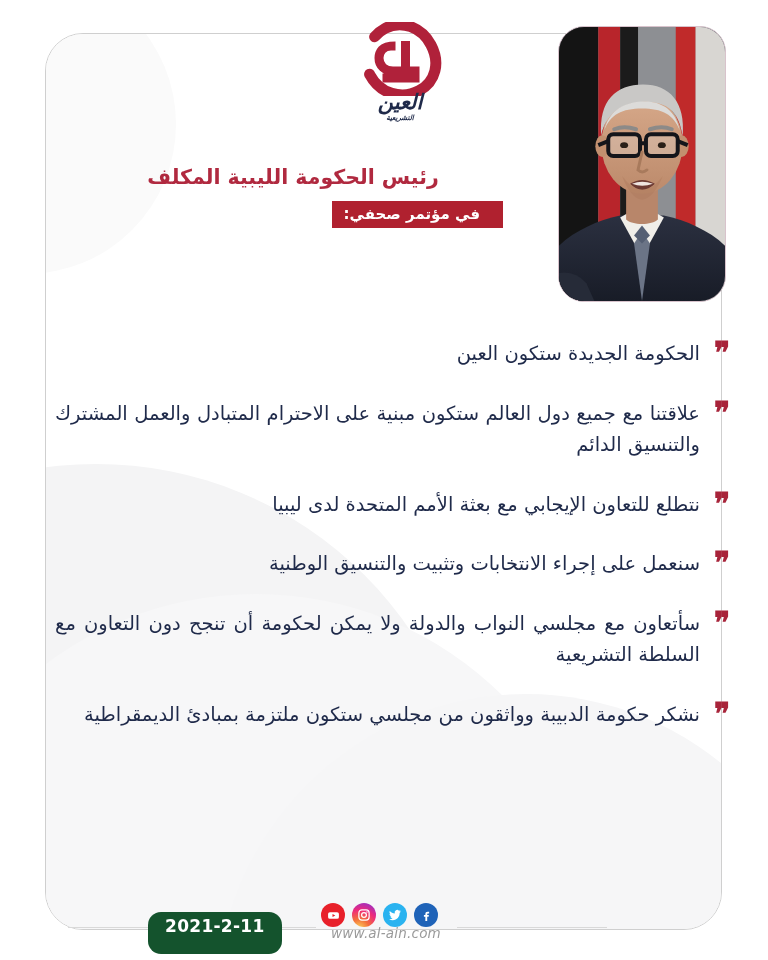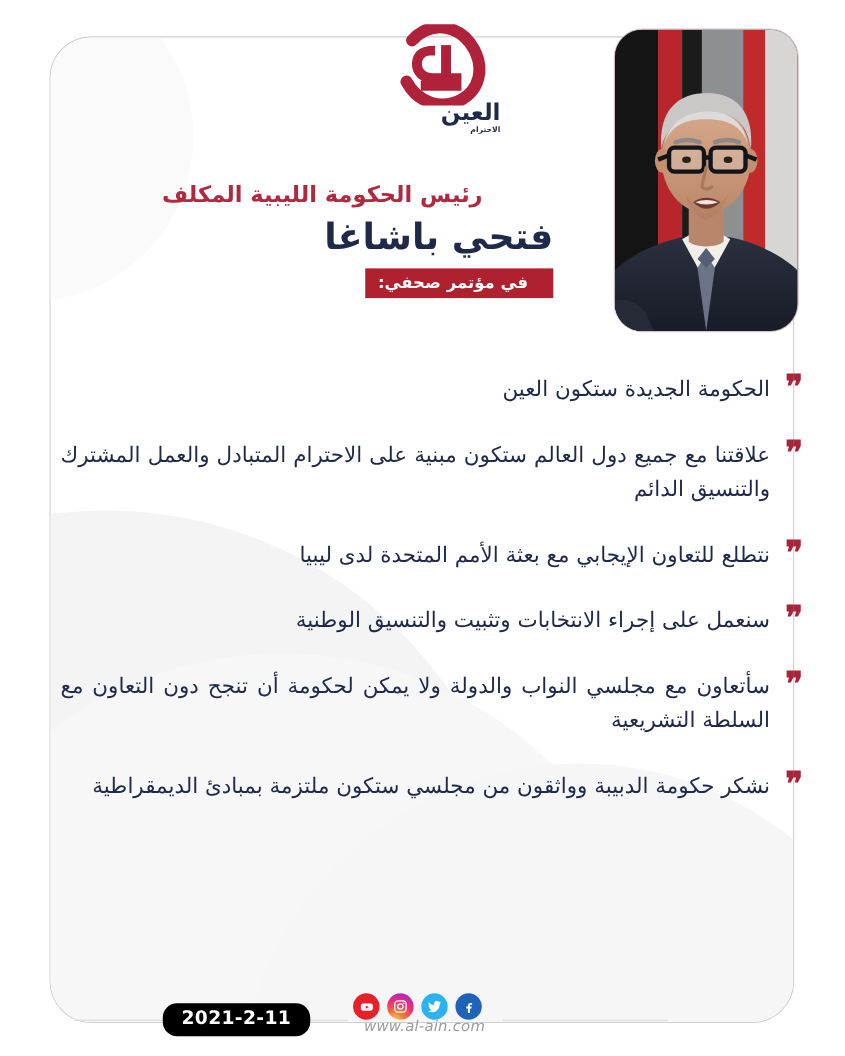--- a/index.html
+++ b/index.html
@@ -26,22 +26,23 @@
   #swirl-a { width:760px; height:760px; left:-330px; top:430px; }
   #swirl-b { width:700px; height:700px; left:-140px; top:560px; background:#f7f7f8; }
   #swirl-c { width:620px; height:620px; left:170px; top:660px; background:#f6f6f7; }
   #swirl-d { width:300px; height:300px; left:-170px; top:-60px; background:#fafafa; }
 
   #content { position:absolute; inset:0; }
 
   
   #logo {
     position:absolute; left:345px; top:22px;
-    width:110px; text-align:right;
+    width:110px; text-align:center;
     z-index:5;
+    font-style:italic;
   }
   #logo-mark { display:block; margin:0 auto; }
   #logo-word {
     display:block; margin-top:-4px;
     font-size:21px; font-weight:bold; color:#1f2a4a;
     letter-spacing:-1px; line-height:1;
     direction:rtl;
   }
   #logo-sub {
     display:block; font-size:7px; font-weight:bold; color:#1f2a4a;
@@ -120,23 +121,23 @@
   
   #footer {
     position:absolute; left:0; right:0; bottom:18px; height:62px;
   }
   #rule-left  { position:absolute; left:68px;  top:47px; width:100px; height:1px; background:#d9d9d9; }
   #rule-mid   { position:absolute; left:268px; top:47px; width:48px;  height:1px; background:#d9d9d9; }
   #rule-right { position:absolute; left:457px; top:47px; width:150px; height:1px; background:#d9d9d9; }
 
   #date-badge {
     position:absolute; left:148px; top:32px;
-    background:#000000; color:#fff;
+    background:#14532d; color:#fff;
     font-size:17px; font-weight:bold;
-    padding:5px 17px 6px 17px;
+    padding:5px 17px 18px 17px;
     border-radius:13px;
     letter-spacing:0.3px;
     line-height:1.1;
   }
 
   #socials {
     position:absolute; left:321px; top:23px;
     display:flex; gap:7px; align-items:center;
   }
   .sicon {
@@ -167,21 +168,21 @@
 
 <div id="content">
 
   <div id="logo">
     <svg id="logo-mark" width="86" height="74" viewBox="0 0 86 74">
       <path d="M43 3 C22 3 6 19 6 39 C6 58 21 71 41 71 C61 71 77 57 77 38 C77 19 62 3 43 3 Z" fill="none" stroke="#b0213a" stroke-width="11" stroke-linecap="round" stroke-dasharray="178 40" transform="rotate(-118 43 37)"></path>
       <path d="M34 24 C26 24 22 30 22 36 C22 44 28 49 36 49 L58 49 L58 56 L30 56" fill="none" stroke="#b0213a" stroke-width="9" stroke-linecap="square" stroke-linejoin="miter"></path>
       <rect x="44" y="19" width="9" height="32" fill="#b0213a"></rect>
     </svg>
     <span id="logo-word">العين</span>
-    <span id="logo-sub">الاحترام</span>
+    <span id="logo-sub">التشريعية</span>
   </div>
 
   <div id="portrait">
     <svg viewBox="0 0 168 276" preserveAspectRatio="xMidYMid slice">
       <defs>
         <linearGradient id="suitg" x1="0" y1="0" x2="0" y2="1">
           <stop offset="0" stop-color="#2b3040"></stop>
             <stop offset="1" stop-color="#181c27"></stop>
         </linearGradient>
         <linearGradient id="skin" x1="0" y1="0" x2="0" y2="1">
@@ -232,21 +233,20 @@
       <path d="M74 158 Q84 154 95 158 Q84 162 74 158 Z" fill="#efe4e0"></path>
 
       <path d="M64 150 Q84 178 105 150 Q96 172 84 174 Q72 172 64 150 Z" fill="#a8755a" fill-opacity="0.35"></path>
 
       <path d="M-8 276 L-8 250 Q14 242 28 258 L36 276 Z" fill="#262b38"></path>
     </svg>
   </div>
 
   <div id="headline-block">
     <div id="role">رئيس الحكومة الليبية المكلف</div>
-    <div id="person-name">فتحي باشاغا</div>
     <div id="occasion-wrap">
       <span id="occasion">في مؤتمر صحفي:</span>
     </div>
   </div>
 
   <div id="quotes">
     <div class="quote">
       <span class="qmark">❞</span>
       <span class="qtext single">الحكومة الجديدة ستكون العين</span>
     </div>

